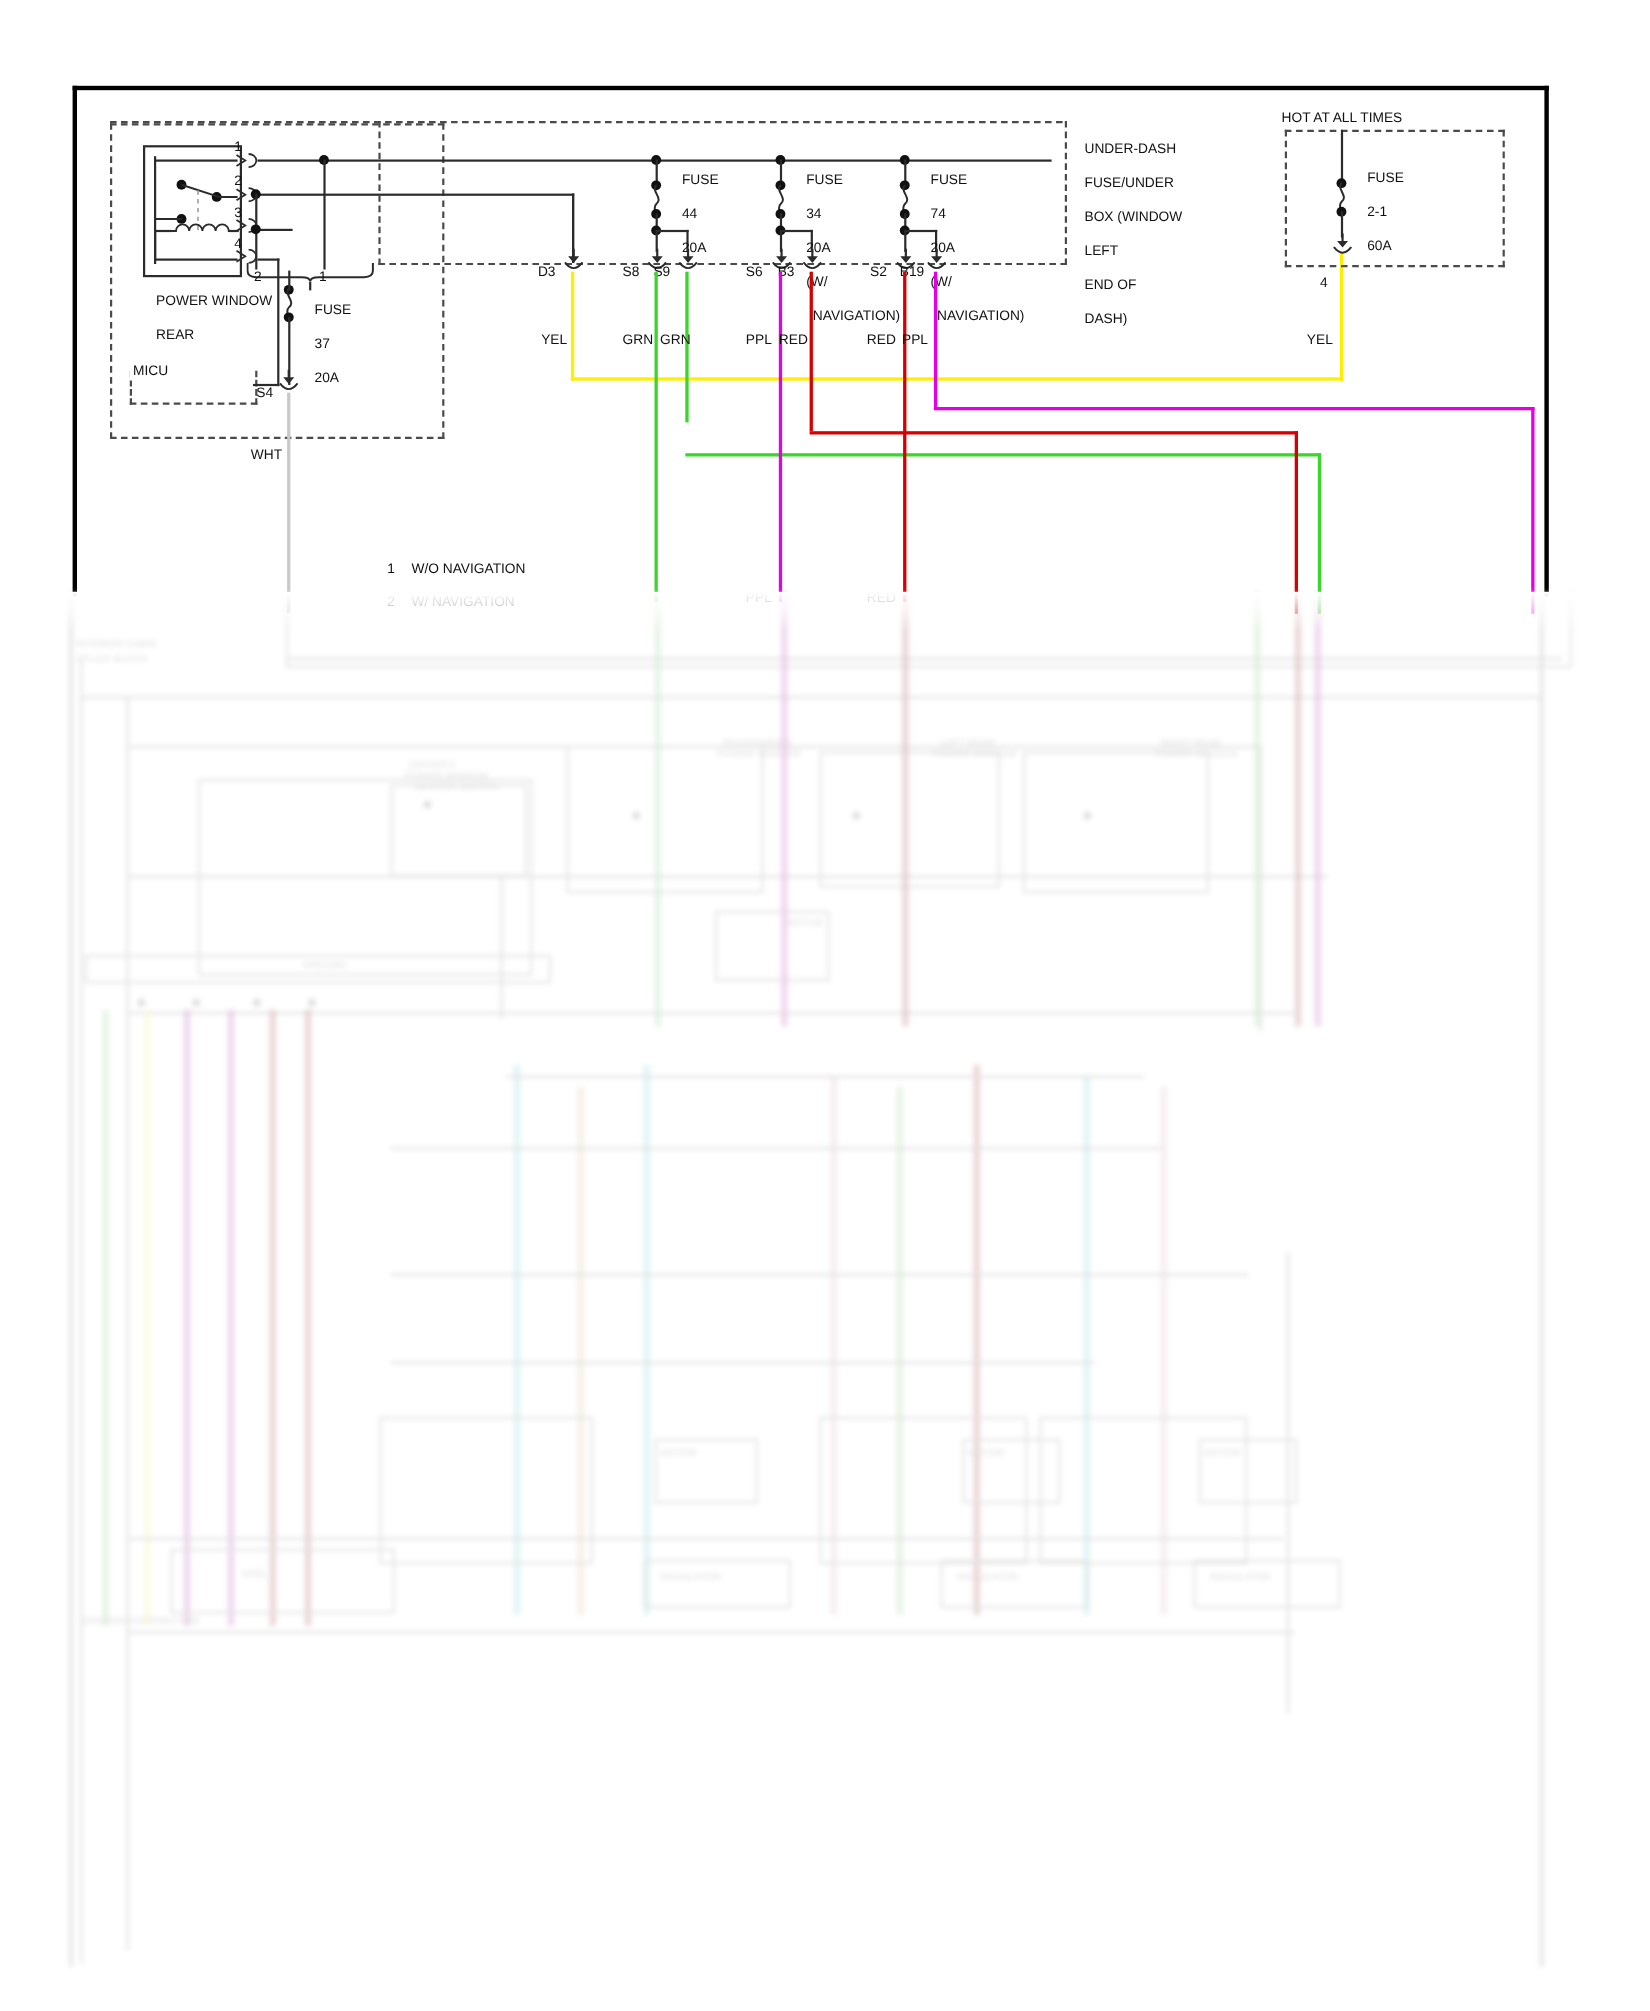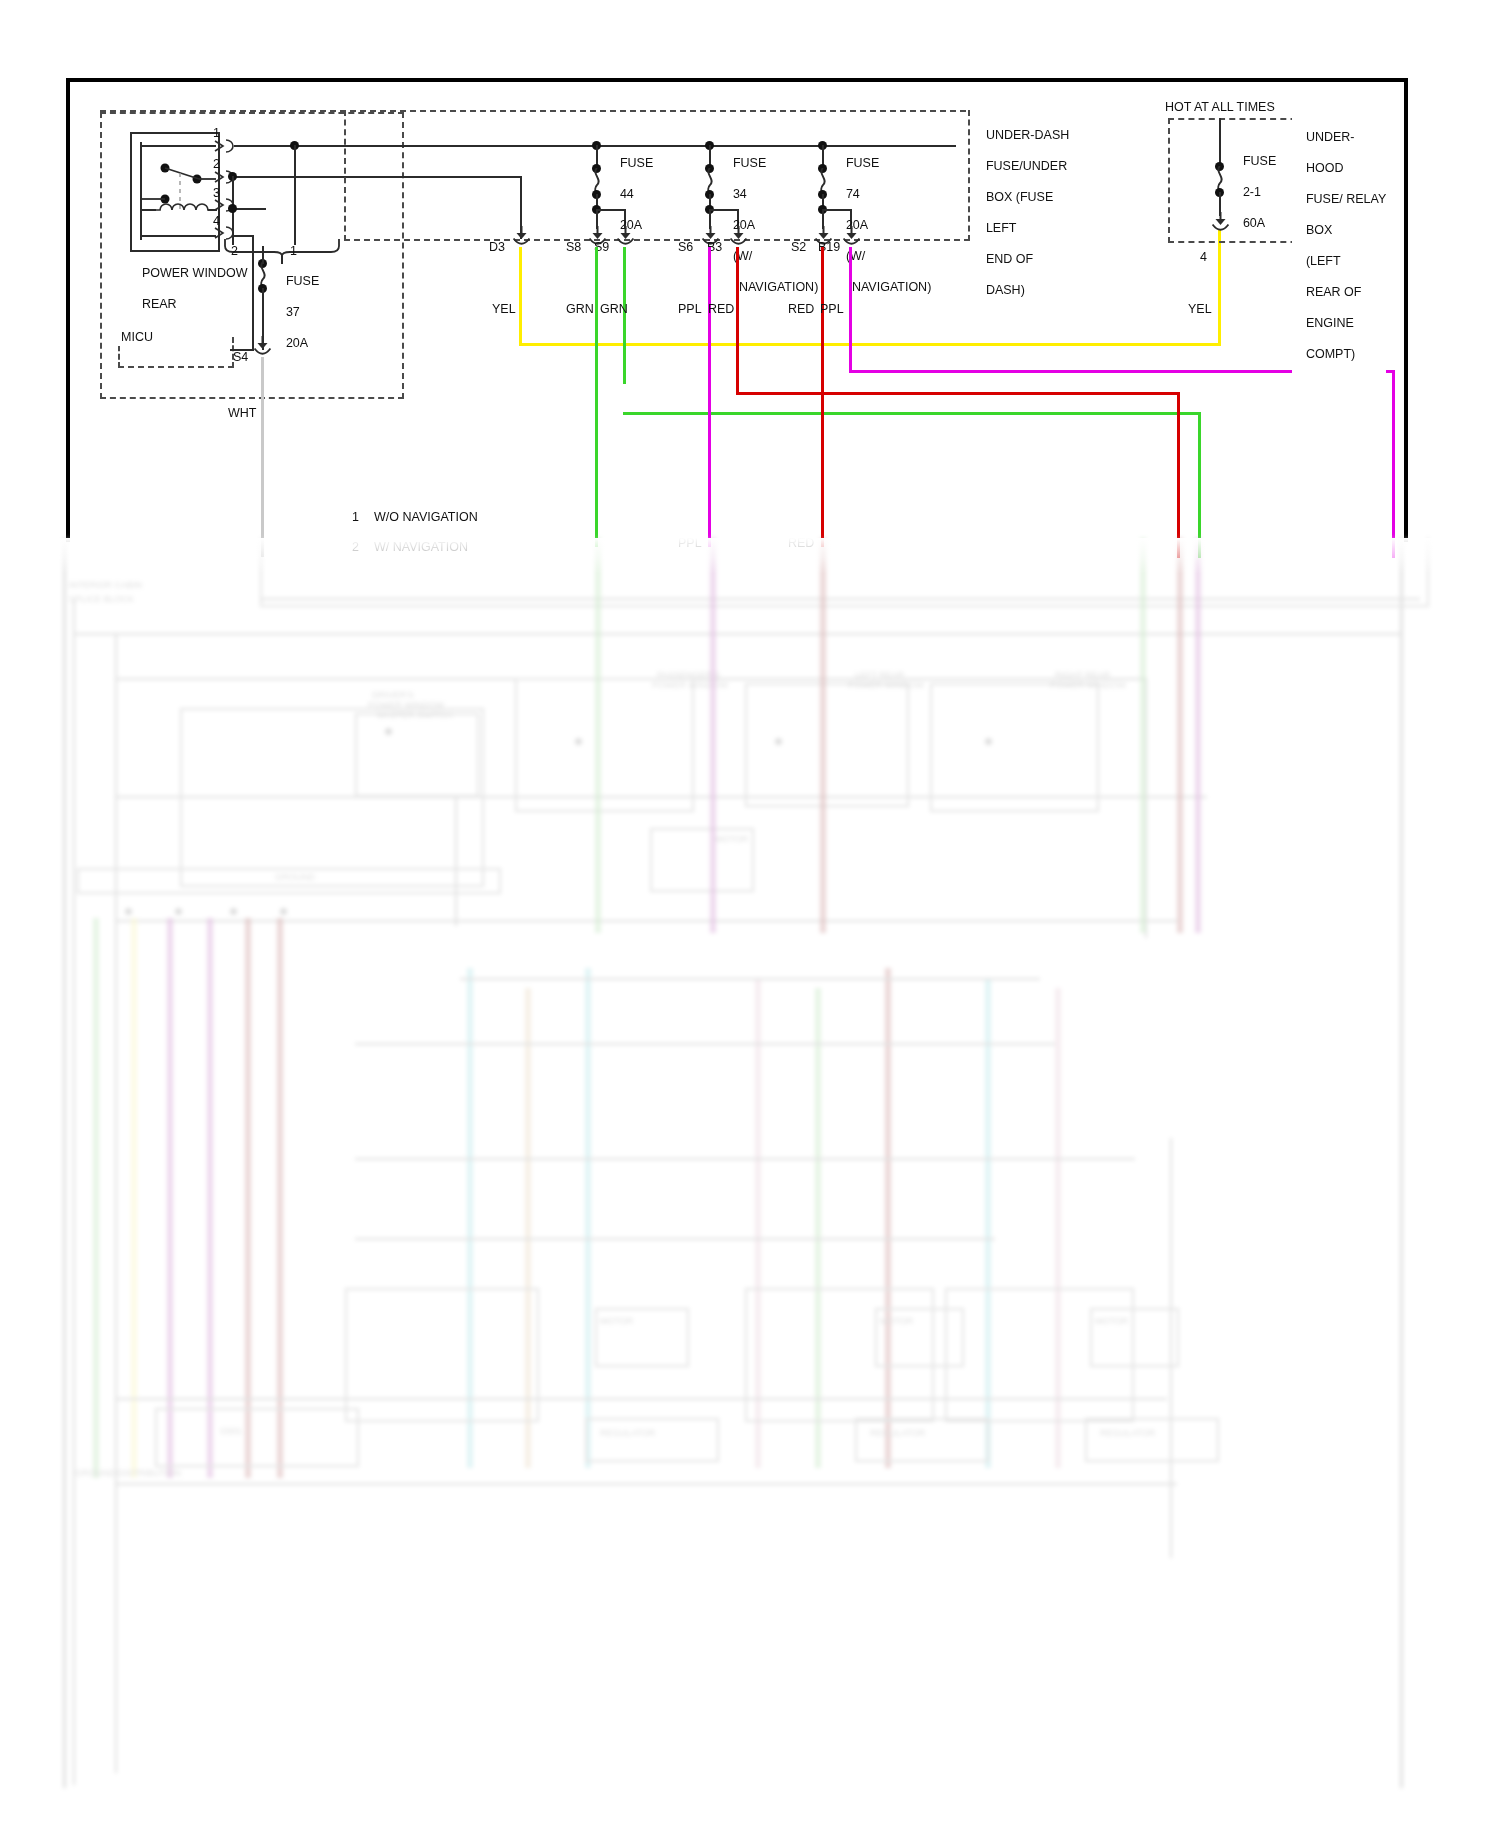--- a/index.html
+++ b/index.html
@@ -230,21 +230,21 @@
   <div class="cw v wht" style="left:261px;top:357px;height:200px;"></div>
   <div class="lbl" style="left:228px;top:406px;">WHT</div>
 
   <div class="dash" style="left:344px;top:110px;width:622px;height:129px;border-top:none;"></div>
 
   <div class="dash" style="left:100px;top:110px;width:866px;height:0;border-left:none;border-right:none;border-bottom:none;"></div>
 
   <div class="lbl" style="left:972px;top:112px;line-height:15.5px;">
     <span>UNDER-DASH</span><br>
     <span>FUSE/UNDER</span><br>
-    <span>BOX (FUSE</span><br>
+    <span>BOX (WINDOW</span><br>
     <span>LEFT</span><br>
     <span>END OF</span><br>
     <span>DASH)</span>
   </div>
 
   <div class="wire wv" style="left:520px;top:176px;height:63px;"></div>
   <div class="arrow" style="left:515px;top:226px;">
     <svg width="13" height="14" viewBox="0 0 13 14">
         <path d="M6.5 0 L6.5 9" stroke="#2b2b2b" stroke-width="2"></path>
         <path d="M1.5 7 L6.5 13 L11.5 7" fill="#2b2b2b"></path>
@@ -428,30 +428,20 @@
   <div class="lbl" style="left:788px;top:536px;">RED</div>
 
   <div class="cw v ppl" style="left:849px;top:247px;height:125px;"></div>
   <div class="lbl" style="left:820px;top:302px;">PPL</div>
   <div class="cw h ppl" style="left:849px;top:370px;width:546px;"></div>
   <div class="cw v ppl" style="left:1392px;top:370px;height:188px;"></div>
 
   <div class="lbl" style="left:1165px;top:100px;">HOT AT ALL TIMES</div>
   <div class="dash" style="left:1168px;top:118px;width:196px;height:121px;"></div>
 
-  <div class="lbl" style="left:1292px;top:114px;line-height:15.5px;background:#fff;">
-    <span>UNDER-</span><br>
-    <span>HOOD</span><br>
-    <span>FUSE/ RELAY</span><br>
-    <span>BOX</span><br>
-    <span>(LEFT</span><br>
-    <span>REAR OF</span><br>
-    <span>ENGINE</span><br>
-    <span>COMPT)</span>
-  </div>
 
   <div class="wire wv" style="left:1219px;top:118px;height:48px;"></div>
   <div class="dot" style="left:1215px;top:162px;"></div>
   <div class="fuse" style="left:1213px;top:166px;">
     <svg width="14" height="26" viewBox="0 0 14 26">
         <path d="M7 0 C1 5 13 12 7 17 C3 21 7 26 7 26" fill="none" stroke="#2b2b2b" stroke-width="1.8"></path>
       </svg>
   </div>
   <div class="dot" style="left:1215px;top:188px;"></div>
   <div class="wire wv" style="left:1219px;top:192px;height:24px;"></div>

